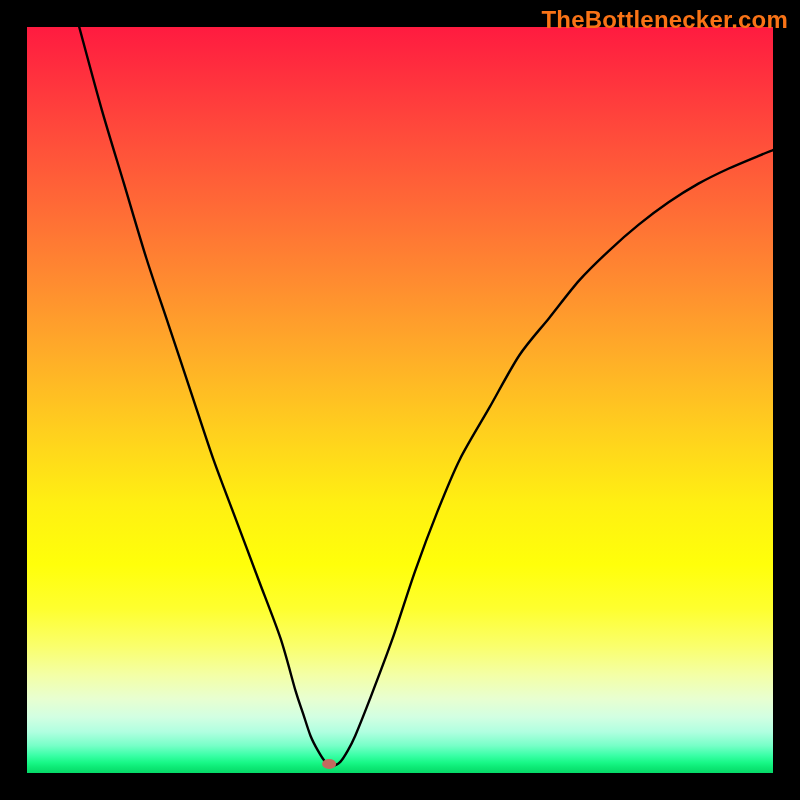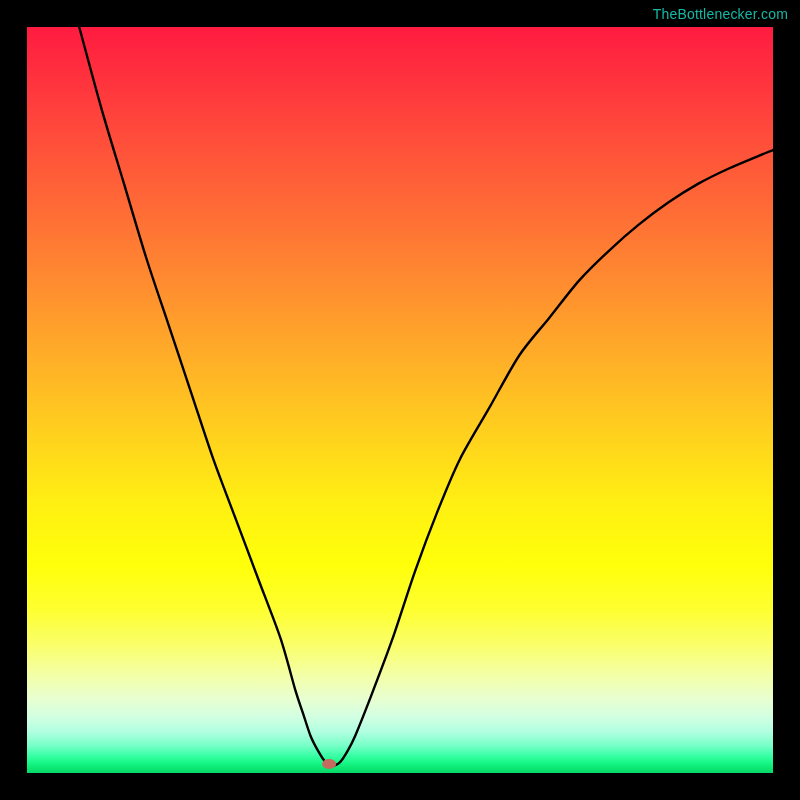--- a/index.html
+++ b/index.html
@@ -12,23 +12,23 @@
     height: 800px;
     background: #000;
     position: relative;
     overflow: hidden;
     font-family: Arial, Helvetica, sans-serif;
   }
   .watermark {
     position: absolute;
     top: 6px;
     right: 12px;
-    font-size: 14px;
-    font-weight: 400;
-    color: #14b8a6;
+    font-size: 24px;
+    font-weight: 700;
+    color: #f97316;
     z-index: 10;
     letter-spacing: 0.2px;
   }
   .frame {
     position: absolute;
     left: 27px;
     top: 27px;
     width: 746px;
     height: 746px;
     background: #000;

